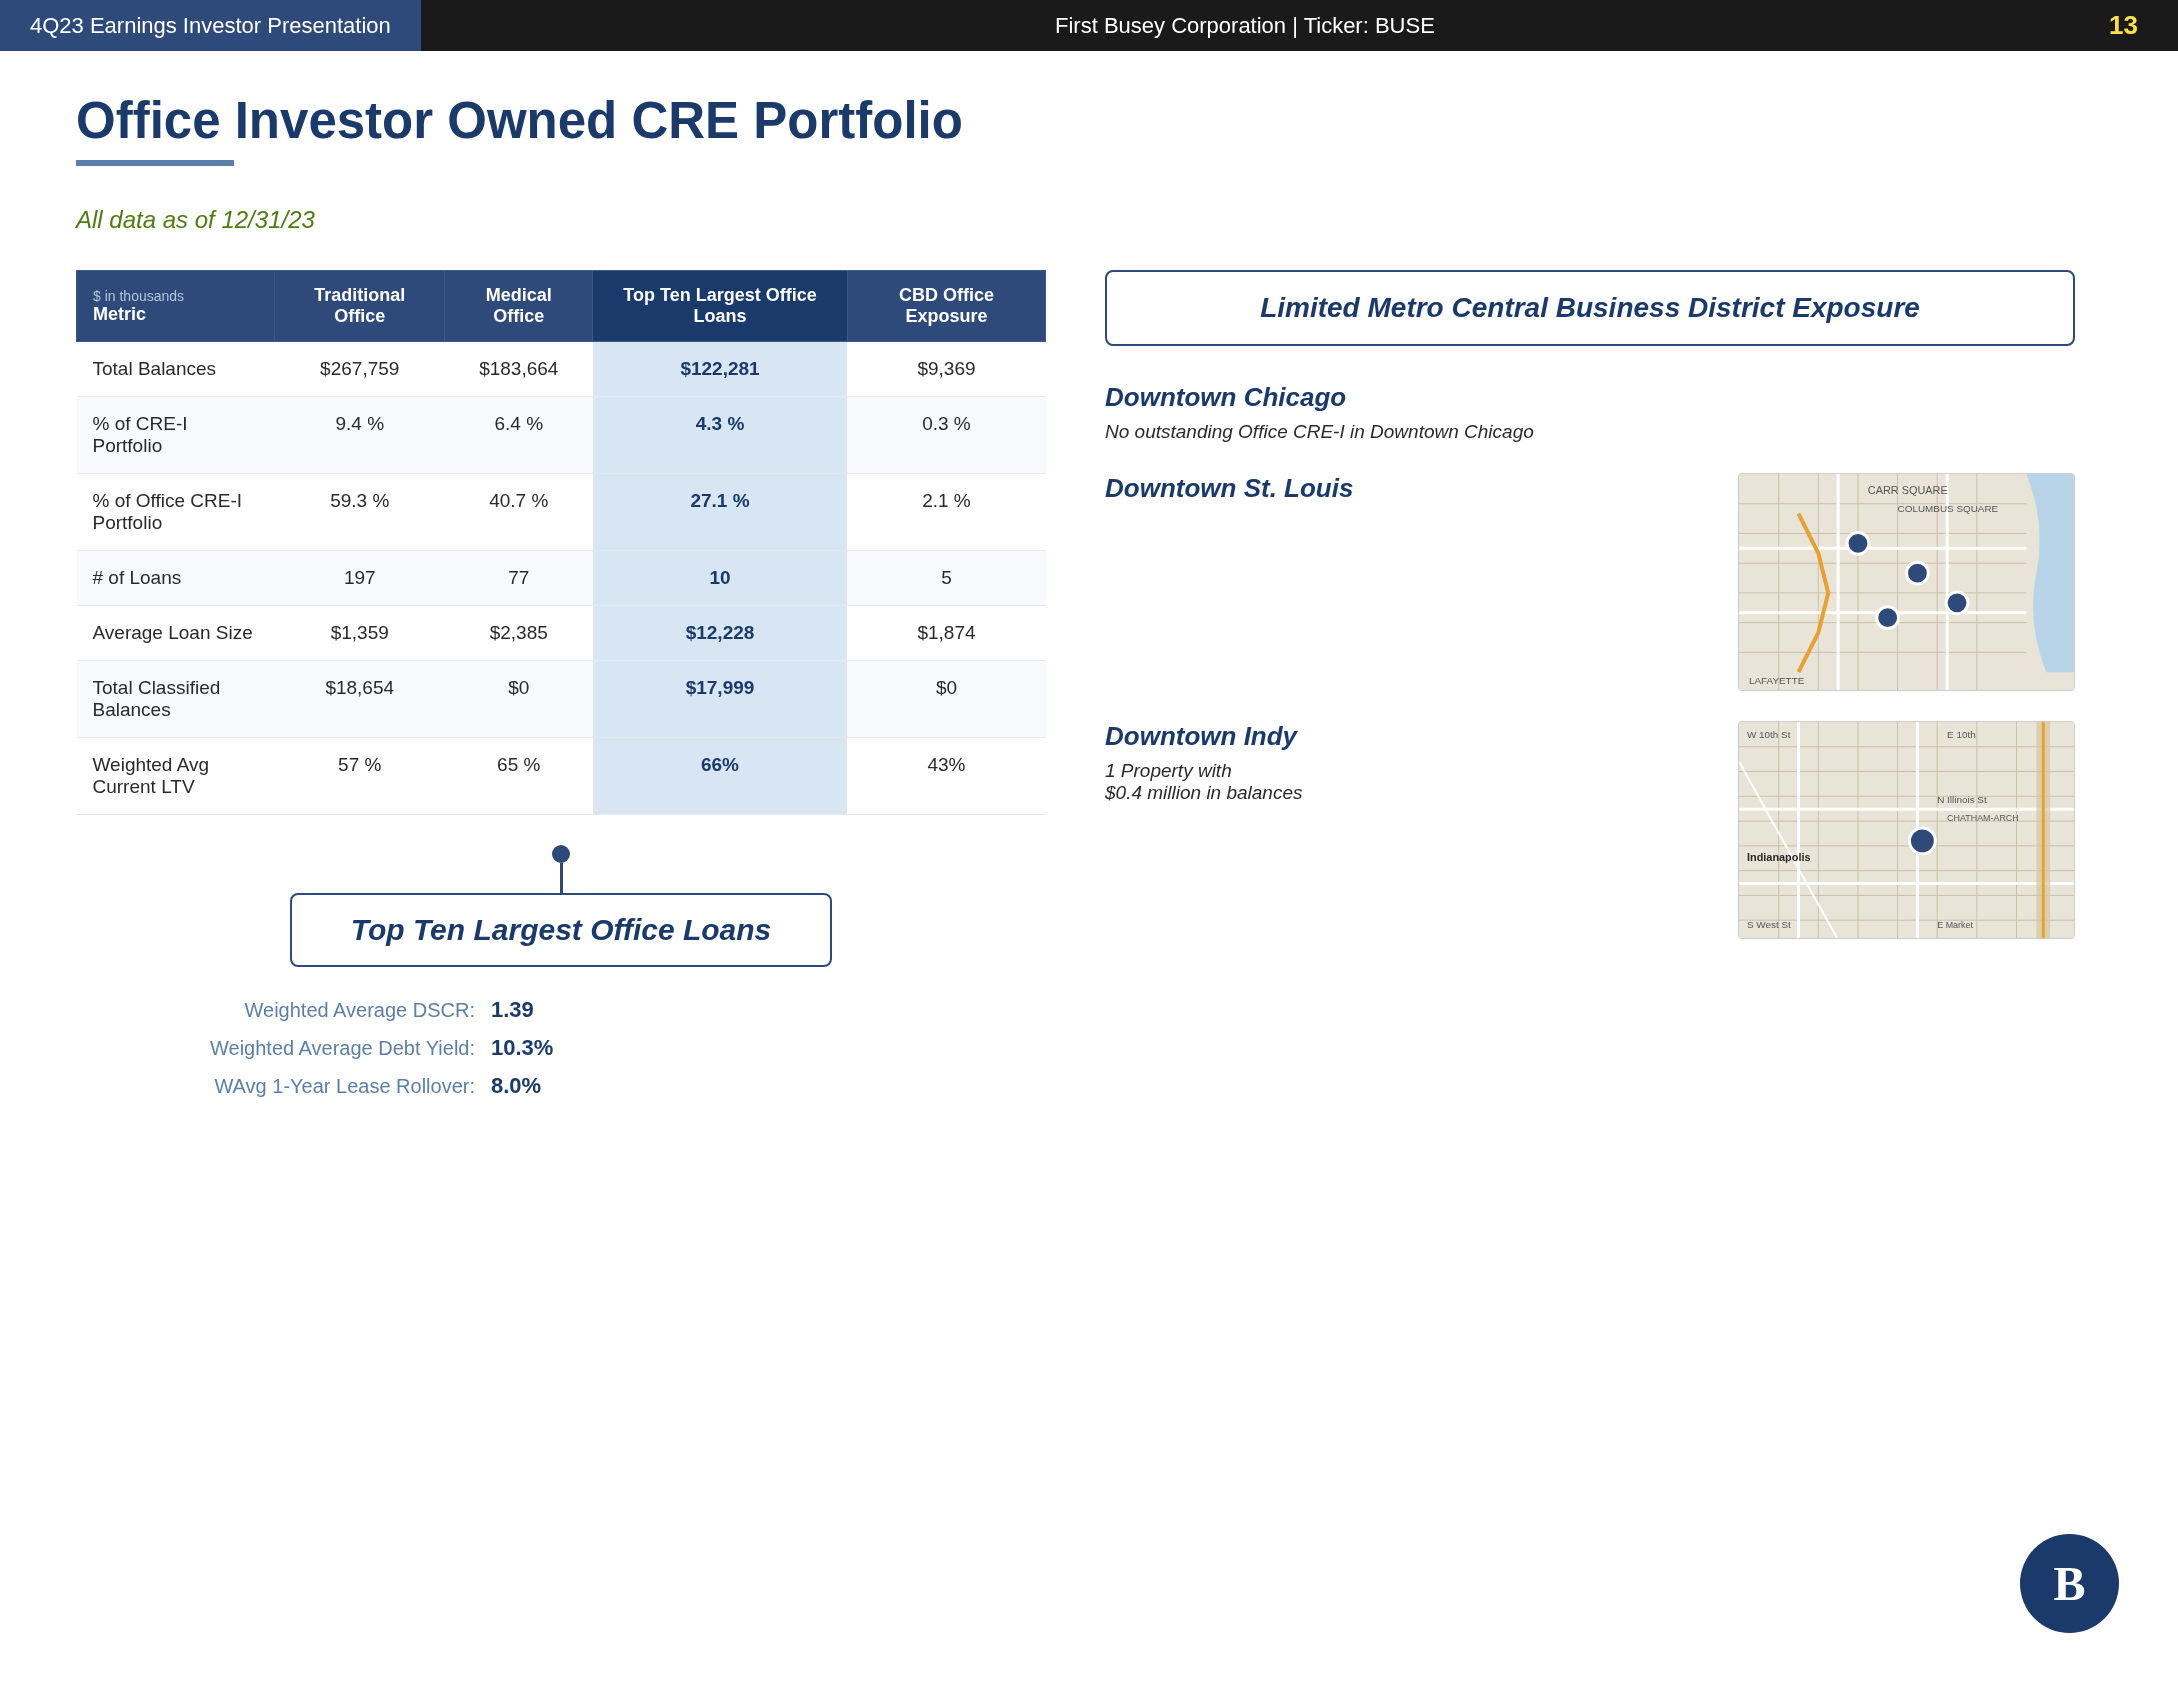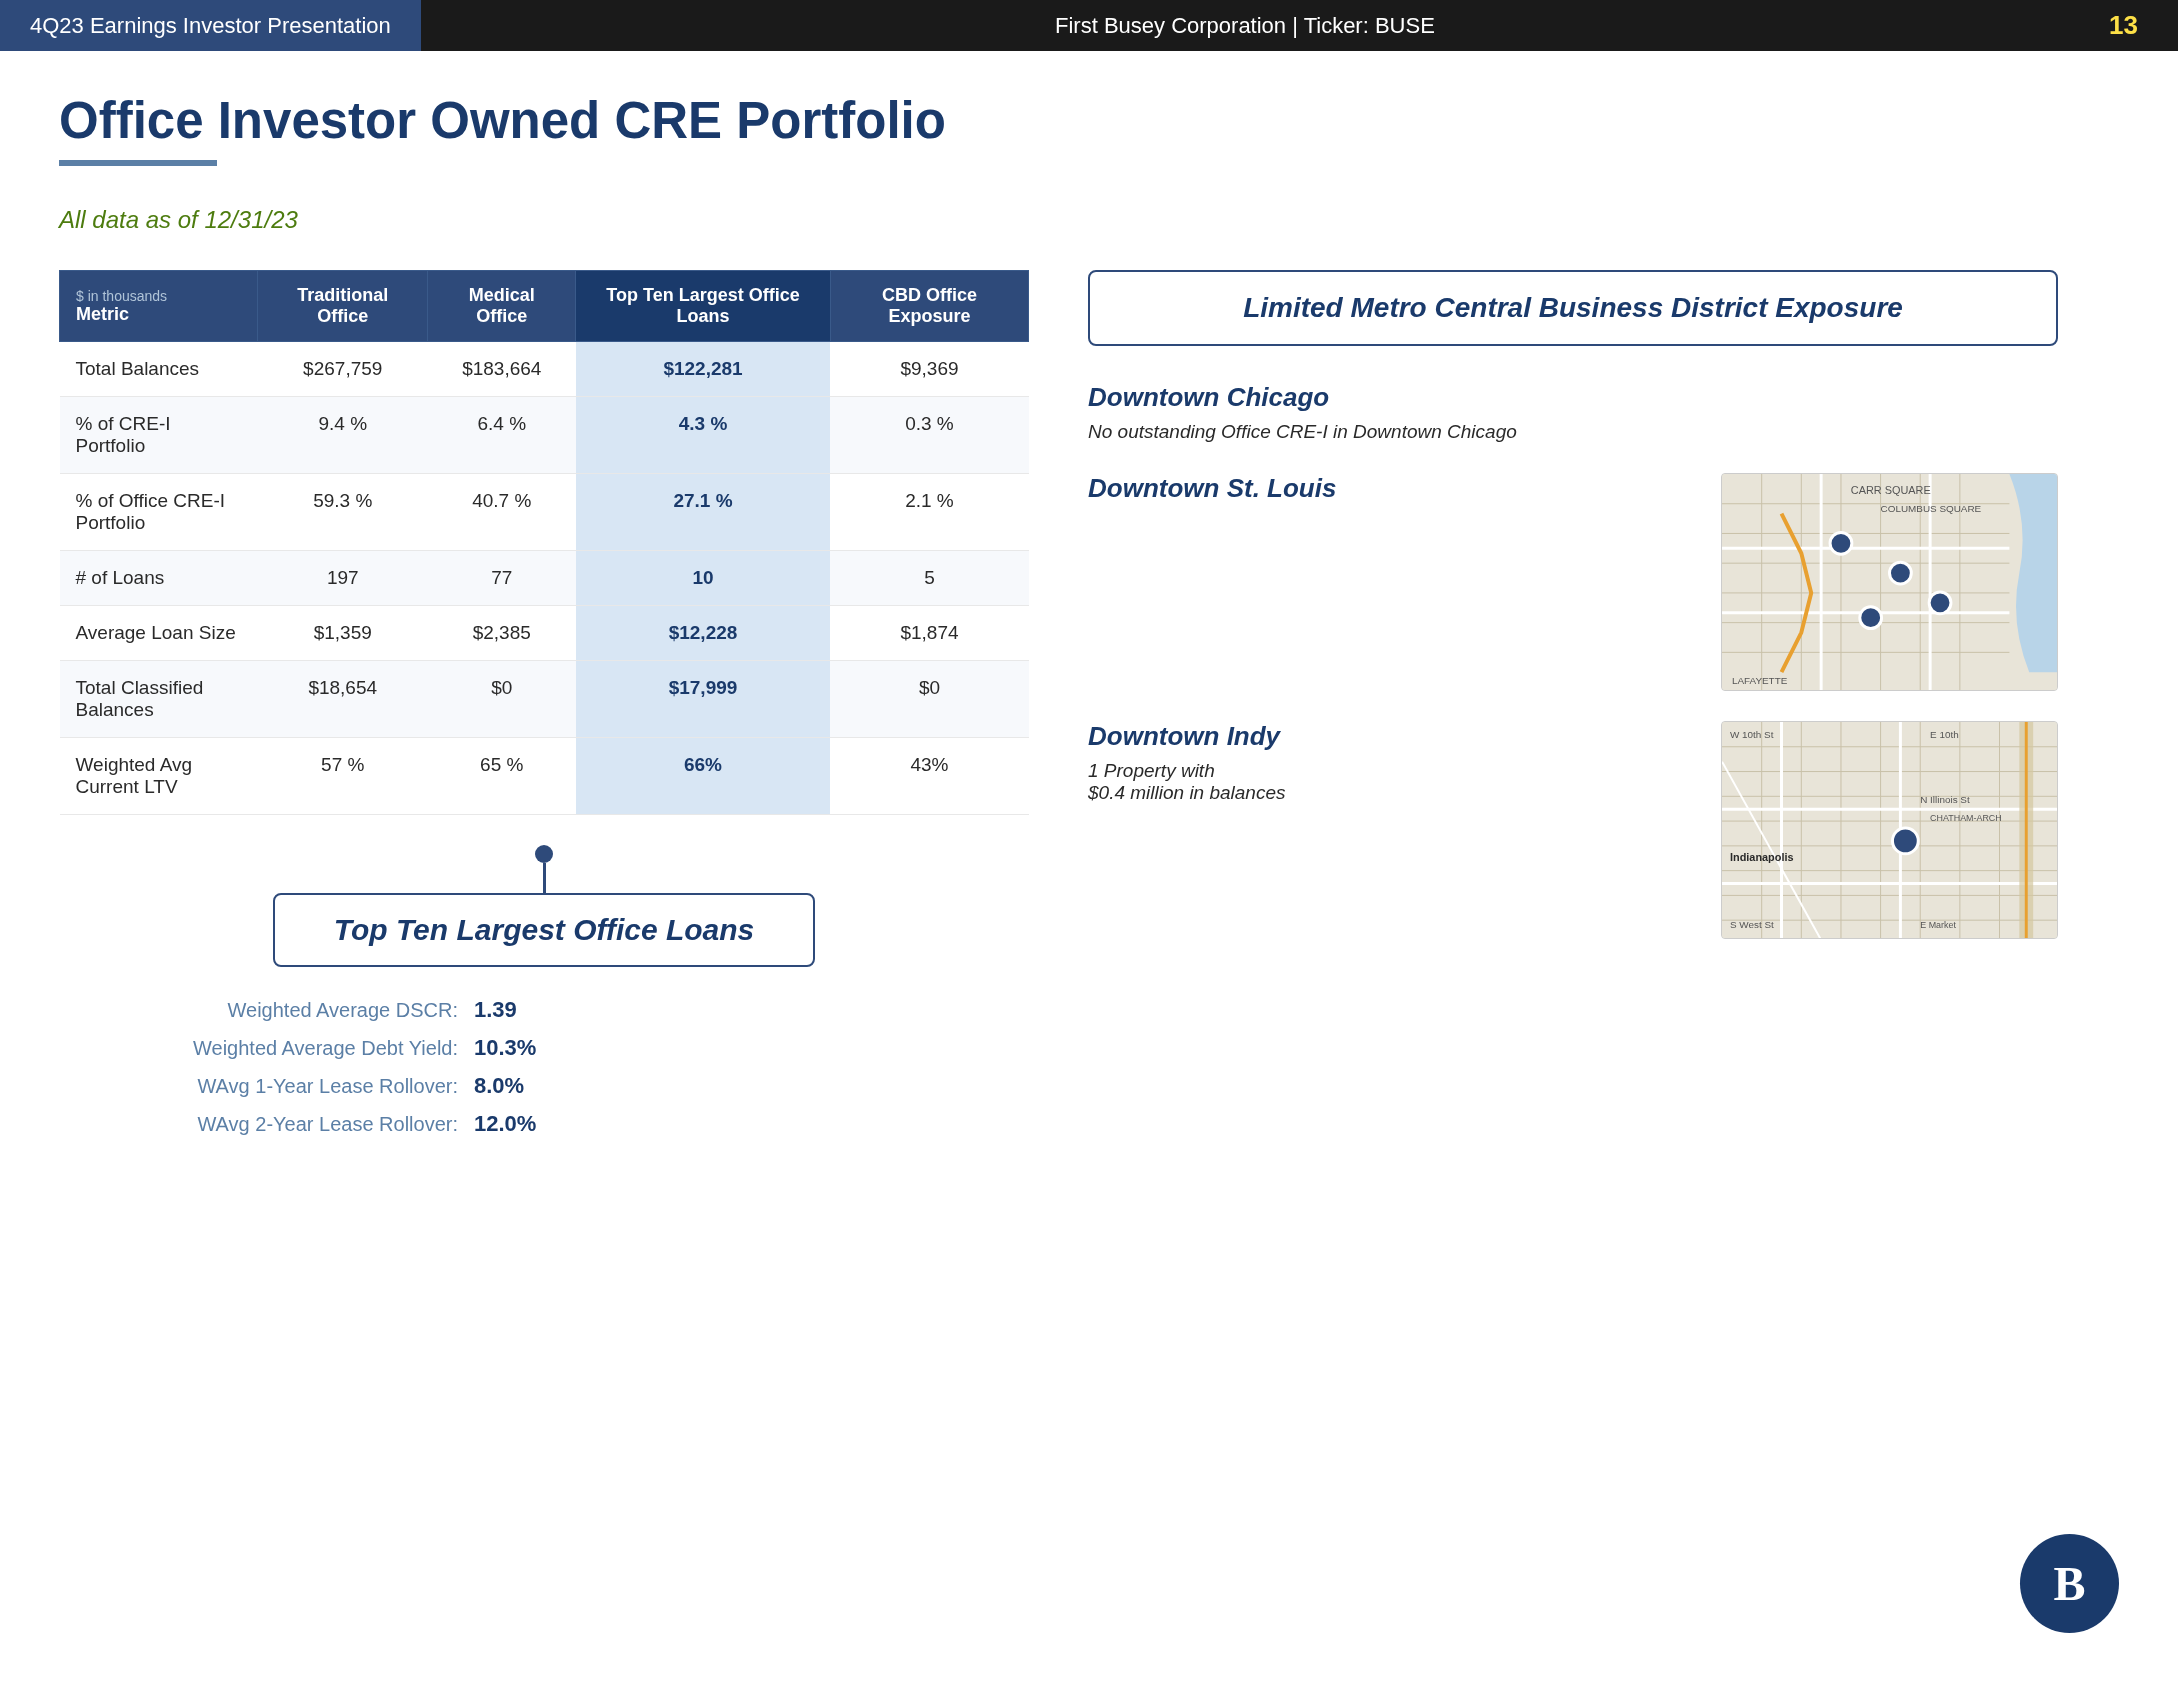--- a/index.html
+++ b/index.html
@@ -40,21 +40,21 @@
     }
     .header-right {
       color: #fde047;
       font-size: 26px;
       font-weight: bold;
       padding: 0 40px;
     }
 
     
     .page-content {
-      padding: 40px 59px;
+      padding: 40px 76px;
     }
 
     
     .page-title {
       font-size: 51px;
       font-weight: 900;
       color: #1a3a6b;
       margin-bottom: 10px;
     }
     .title-underline {
@@ -374,24 +374,20 @@
       <span class="stat-value">1.39</span>
     </div>
           <div class="stat-row">
       <span class="stat-label">Weighted Average Debt Yield:</span>
       <span class="stat-value">10.3%</span>
     </div>
           <div class="stat-row">
       <span class="stat-label">WAvg 1-Year Lease Rollover:</span>
       <span class="stat-value">8.0%</span>
     </div>
-          <div class="stat-row">
-      <span class="stat-label">WAvg 2-Year Lease Rollover:</span>
-      <span class="stat-value">12.0%</span>
-    </div>
         </div>
 
     </div>
 
     <div class="right-side">
 
       <div class="cbd-box">
         <div class="cbd-box-title">Limited Metro Central Business District Exposure</div>
       </div>
 

